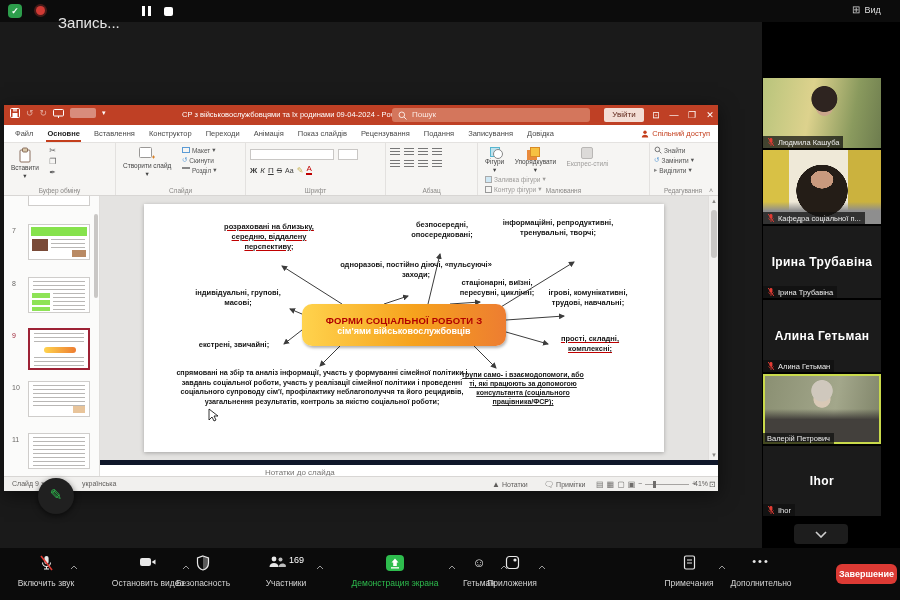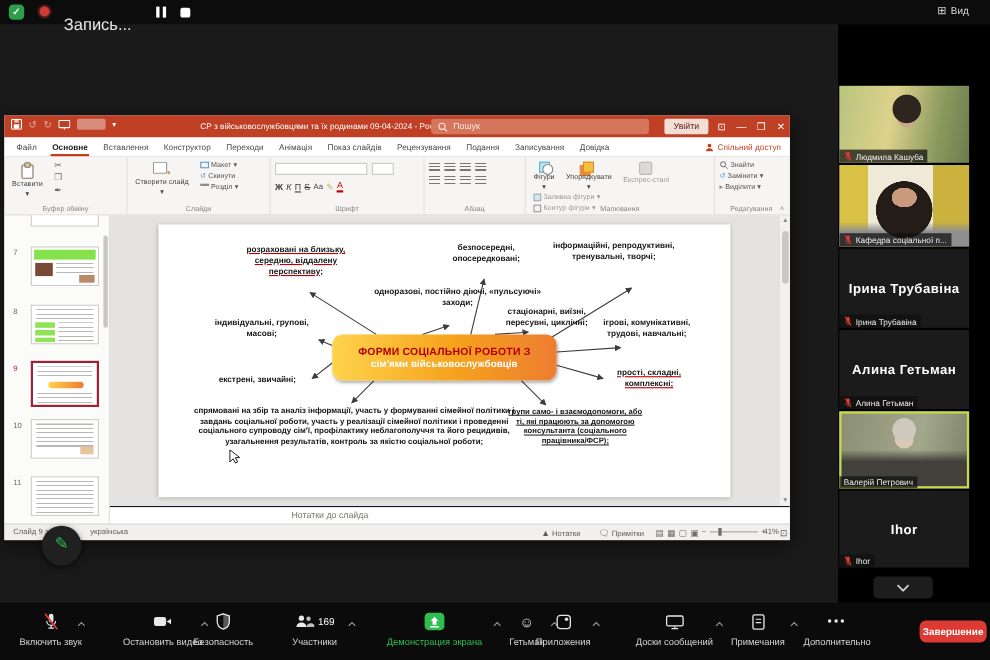--- a/index.html
+++ b/index.html
@@ -72,21 +72,21 @@
   .arrows { position:absolute; left:0; top:0; }
   .sl { position:absolute; font-size:7.5px; font-weight:bold; color:#141414; text-align:center; line-height:1.3; }
   .u-red { text-decoration:underline; text-decoration-color:#c00000; }
   .u-blk { text-decoration:underline; text-decoration-color:#333; }
   .sl9 { font-size:7.2px; line-height:1.35; }
   .sl10 { font-size:7px; }
   .centerbox { position:absolute; left:158px; top:100px; width:204px; height:42px; border-radius:10px; background:linear-gradient(90deg,#ffd34d,#f6a21d 55%,#ed7d31); display:flex; flex-direction:column; justify-content:center; align-items:center; box-shadow:1px 2px 3px rgba(0,0,0,.3); }
   .cb1 { font-size:9.5px; font-weight:bold; color:#b00000; letter-spacing:.2px; }
   .cb2 { font-size:9px; font-weight:bold; color:#fff; }
 
-  .ppt-notes { position:absolute; left:96px; top:355px; width:618px; height:16px; background:#fff; border-top:1px solid #0f172a; font-size:8px; color:#767472; line-height:15px; padding-left:165px; }
+  .ppt-notes { position:absolute; left:96px; top:355px; width:618px; height:16px; background:#fff; border-top:5px solid #0f172a; font-size:8px; color:#767472; line-height:15px; padding-left:165px; }
   .ppt-status { position:absolute; left:0; top:371px; width:714px; height:15px; background:#f1f0ee; border-top:1px solid #d8d6d4; font-size:7px; color:#5f5d5b; }
   .st { position:absolute; top:3px; white-space:nowrap; }
   .st-views span { margin-right:3px; font-size:8px; color:#6f6d6b; }
   .zoom-track { display:inline-block; width:44px; height:1px; background:#a6a4a2; vertical-align:middle; position:relative; margin:0 3px; }
   .zoom-knob { position:absolute; left:8px; top:-3px; width:3px; height:7px; background:#6f6d6b; }
 
   
   .fab { position:absolute; left:38px; top:478px; width:36px; height:36px; border-radius:50%; background:#202020; box-shadow:0 2px 6px rgba(0,0,0,.6); text-align:center; line-height:34px; }
   .fab span { color:#2ebd4e; font-size:15px; }
 
@@ -108,21 +108,21 @@
       radial-gradient(circle at 50% 24%, #cfc8bd 0 13%, transparent 14%),
       radial-gradient(circle at 50% 36%, #d9c9b6 0 11%, transparent 12%),
       linear-gradient(to top, #43403c 35%, transparent 50%),
       linear-gradient(100deg,#8a8f72,#a3a78b 60%,#7c8166); }
   .tile.active { outline:2px solid #c9da4b; outline-offset:-2px; }
   .chev-btn { position:absolute; left:32px; top:502px; width:54px; height:20px; background:#1d1d1d; border-radius:4px; display:flex; align-items:center; justify-content:center; }
 
   
   .ztoolbar { position:absolute; left:0; top:548px; width:900px; height:52px; background:#0b0b0b; }
   .zitem { position:absolute; top:7px; display:flex; flex-direction:column; align-items:center; color:#d4d4d4; font-size:8.5px; }
-  .zicon { height:20px; display:flex; align-items:center; gap:3px; }
+  .zicon { height:20px; display:flex; align-items:flex-start; gap:3px; }
   .zlabel { margin-top:3px; white-space:nowrap;text-align:center; }
   .zchev { position:absolute; top:10px; }
   .share-ic { width:18px; height:16px; background:#2ebd4e; border-radius:4px; display:flex; align-items:center; justify-content:center; }
   .green { color:#2ebd4e; }
   .count { font-size:9px; color:#fff; }
   .more-dots { font-size:11px; letter-spacing:2px; color:#e8e8e8; }
   .end-btn { position:absolute; left:836px; top:16px; width:61px; height:20px; background:#dc3a34; color:#fff; border-radius:6px; font-size:9px; text-align:center; line-height:20px; font-weight:bold; }
   .smiley { font-size:13px; color:#e8e8e8; }
 
   .cursor-arrow { position:absolute; left:208px; top:408px; }
@@ -581,33 +581,20 @@
             <rect x="1.5" y="1.5" width="12" height="12" rx="3" fill="none" stroke="#e8e8e8" stroke-width="1.2"></rect>
             <circle cx="10" cy="5" r="1.6" fill="#e8e8e8"></circle>
           </svg>
         </span>
       <span class="zlabel">Приложения</span>
       <svg class="zchev" style="left:62px;" width="8" height="5">
           <path d="M1 4l3-3 3 3" stroke="#9a9a9a" fill="none"></path>
         </svg>
     </div>
 
-    <div class="zitem" style="left:566px;width:94px;">
-      <span class="zicon">
-          <svg width="17" height="15" viewBox="0 0 17 15">
-            <rect x="1" y="2" width="15" height="9" rx="1.5" fill="none" stroke="#e8e8e8" stroke-width="1.2"></rect>
-            <line x1="8.5" y1="11" x2="8.5" y2="13.5" stroke="#e8e8e8"></line>
-            <line x1="5.5" y1="13.5" x2="11.5" y2="13.5" stroke="#e8e8e8"></line>
-          </svg>
-        </span>
-      <span class="zlabel">Доски сообщений</span>
-      <svg class="zchev" style="left:84px;" width="8" height="5">
-          <path d="M1 4l3-3 3 3" stroke="#9a9a9a" fill="none"></path>
-        </svg>
-    </div>
 
     <div class="zitem" style="left:650px;width:78px;">
       <span class="zicon">
           <svg width="13" height="15" viewBox="0 0 13 15">
             <rect x="1.5" y="1" width="10" height="13" rx="1.5" fill="none" stroke="#e8e8e8" stroke-width="1.2"></rect>
             <line x1="4" y1="5" x2="9" y2="5" stroke="#e8e8e8"></line>
             <line x1="4" y1="8" x2="9" y2="8" stroke="#e8e8e8"></line>
           </svg>
         </span>
       <span class="zlabel">Примечания</span>

